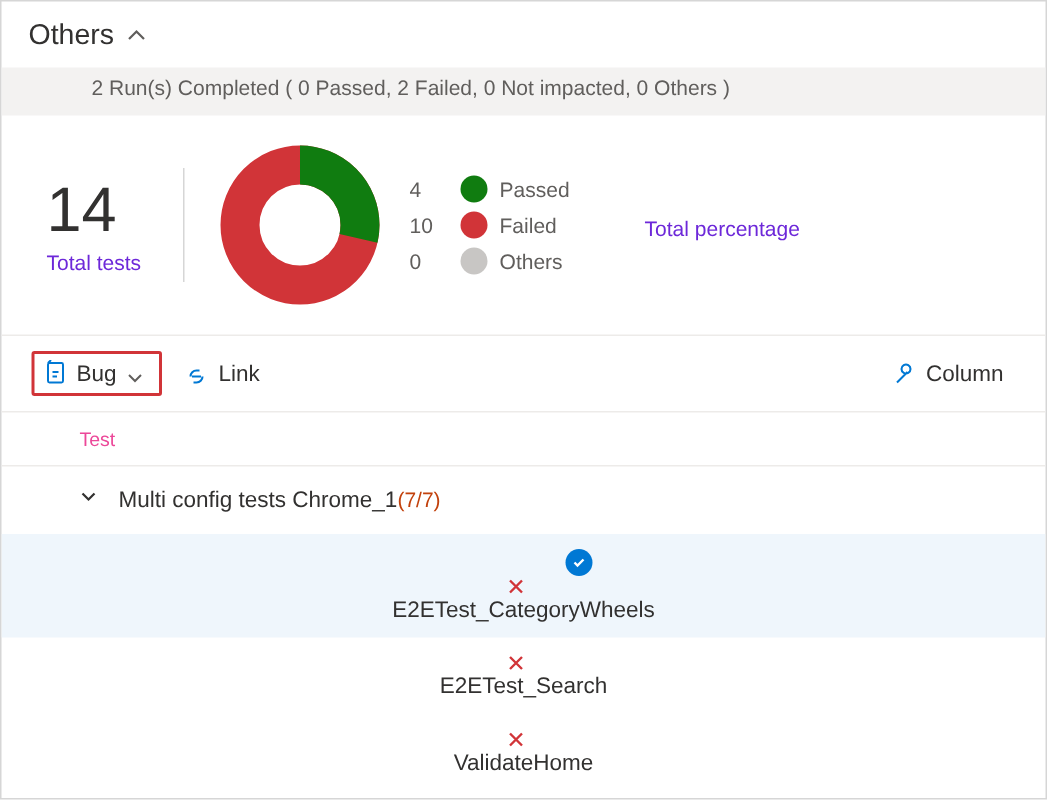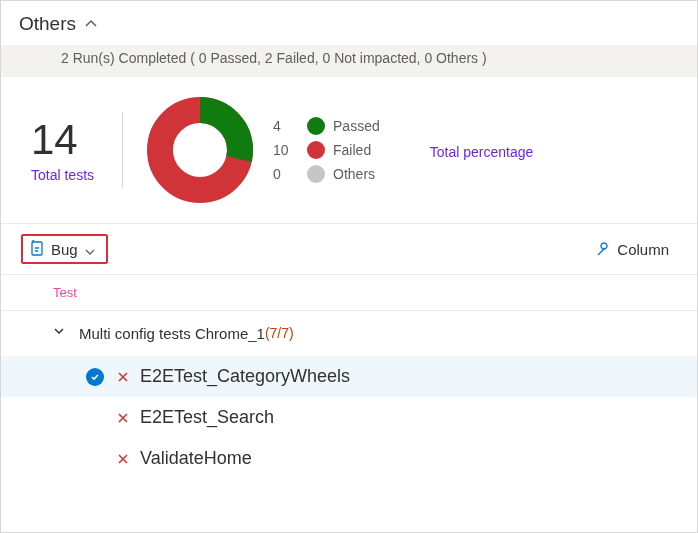--- a/index.html
+++ b/index.html
@@ -126,21 +126,22 @@
   }
   .group-count {
     color: #c2410c;
     margin-left: 0;
     font-size: 14px;
   }
   .test-row {
     display: flex;
     align-items: center;
     padding: 10px 0 10px 0;
-    font-size: 18px;
+    font-size: 15px;
+    flex-direction: column;
   }
   .test-row .pad { width: 115px; display:flex; align-items:center; justify-content:flex-end; padding-right:12px;}
   .test-row.selected {
     background: #eff6fc;
   }
   .check-circle {
     width: 18px;
     height: 18px;
     border-radius: 50%;
     background: #0078d4;
@@ -217,20 +218,28 @@
         </svg>
     </span>
     <span>Bug</span>
     <span class="ico" style="margin-left:6px;margin-right:0">
       <svg width="12" height="12" viewBox="0 0 12 12">
           <path d="M2 4 L6 8 L10 4" stroke="#605e5c" stroke-width="1.3" fill="none"></path>
         </svg>
     </span>
   </div>
 
+  <div class="tb-btn" style="margin-left:6px;">
+    <span class="ico">
+      <svg width="18" height="14" viewBox="0 0 18 14">
+          <path d="M5 7 A4 4 0 0 1 9 3 L11 3 M13 7 A4 4 0 0 1 9 11 L7 11 M6 7 L12 7" stroke="#0078d4" stroke-width="1.4" fill="none"></path>
+        </svg>
+    </span>
+    <span>Link</span>
+  </div>
 
   <div class="spacer"></div>
 
 
   <div class="tb-btn" style="margin-left:6px;">
     <span class="ico">
       <svg width="16" height="16" viewBox="0 0 16 16">
           <path d="M12 4 A3 3 0 1 0 12 4.01 M10 6 L3 13" stroke="#0078d4" stroke-width="1.4" fill="none"></path>
         </svg>
     </span>

